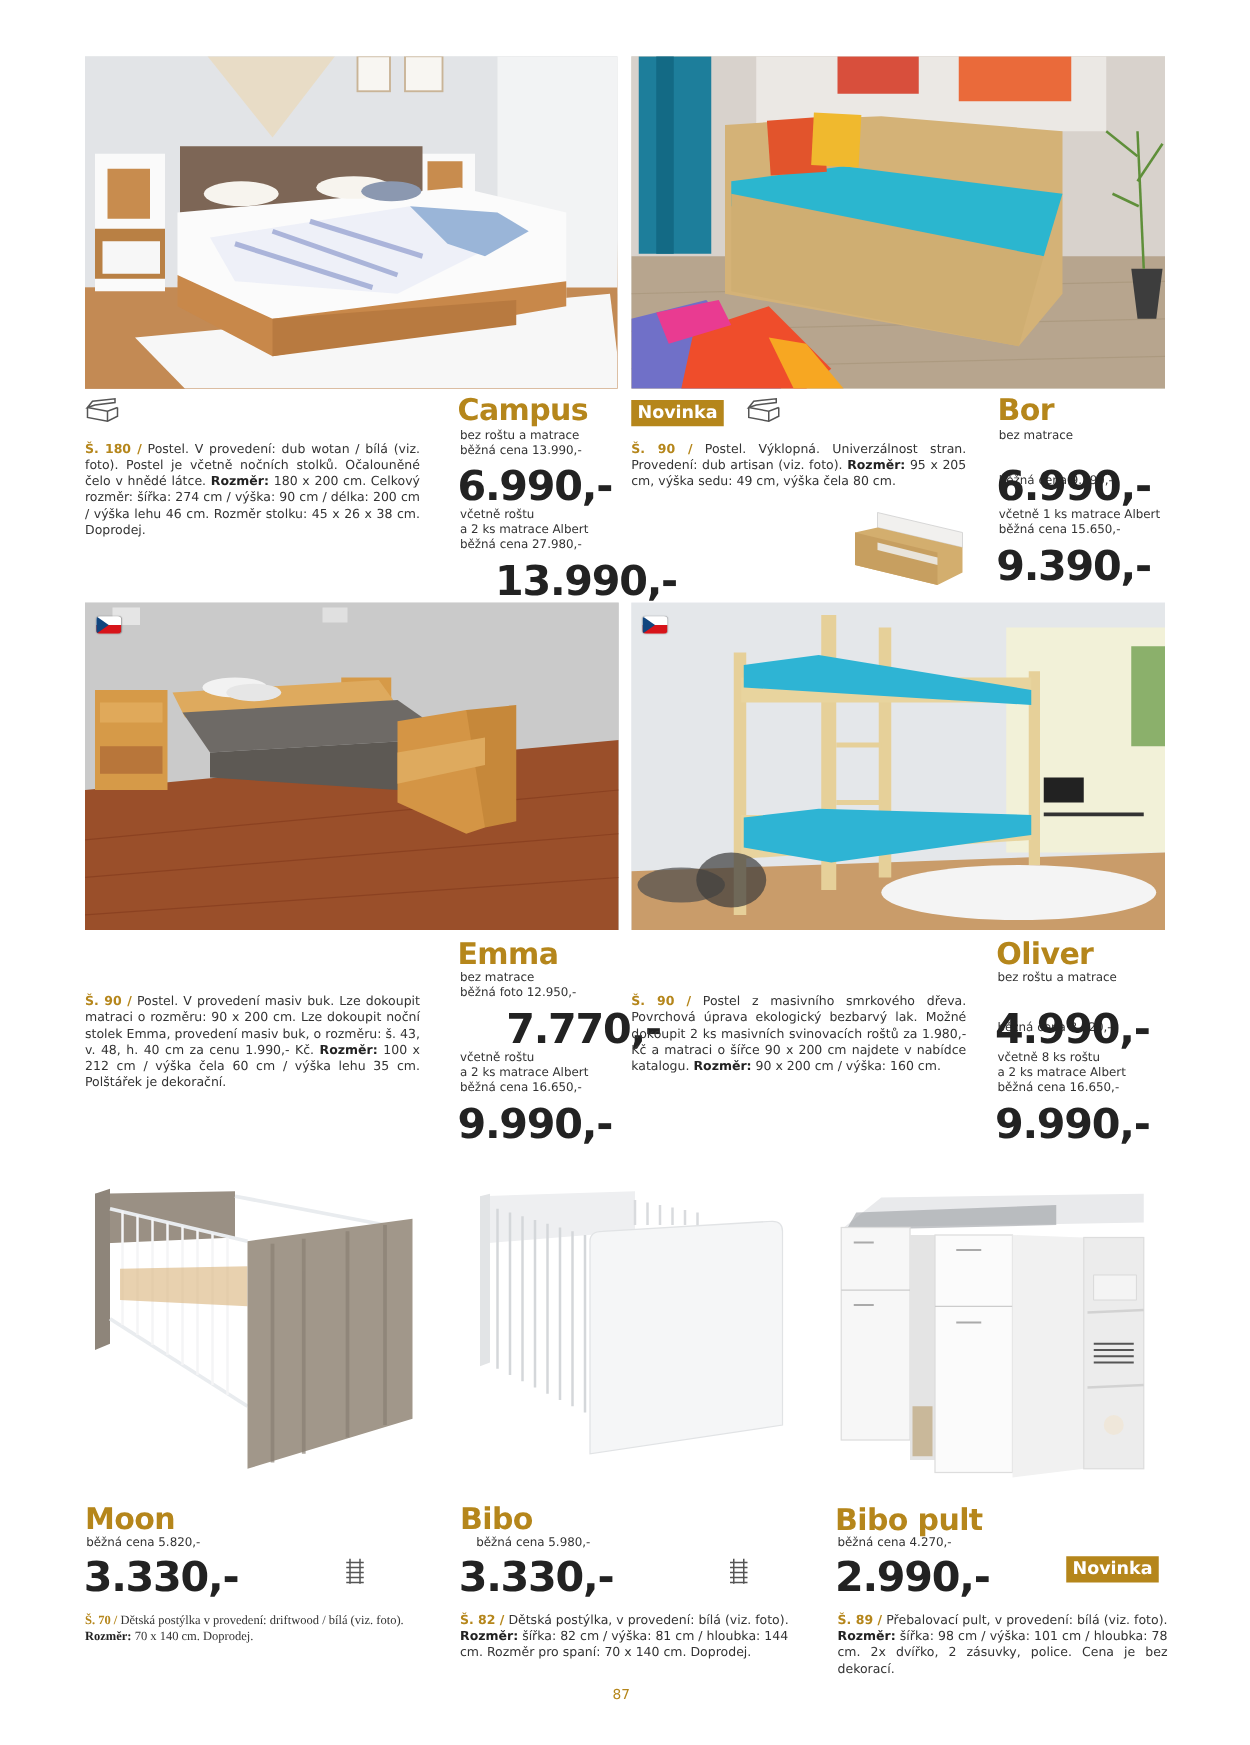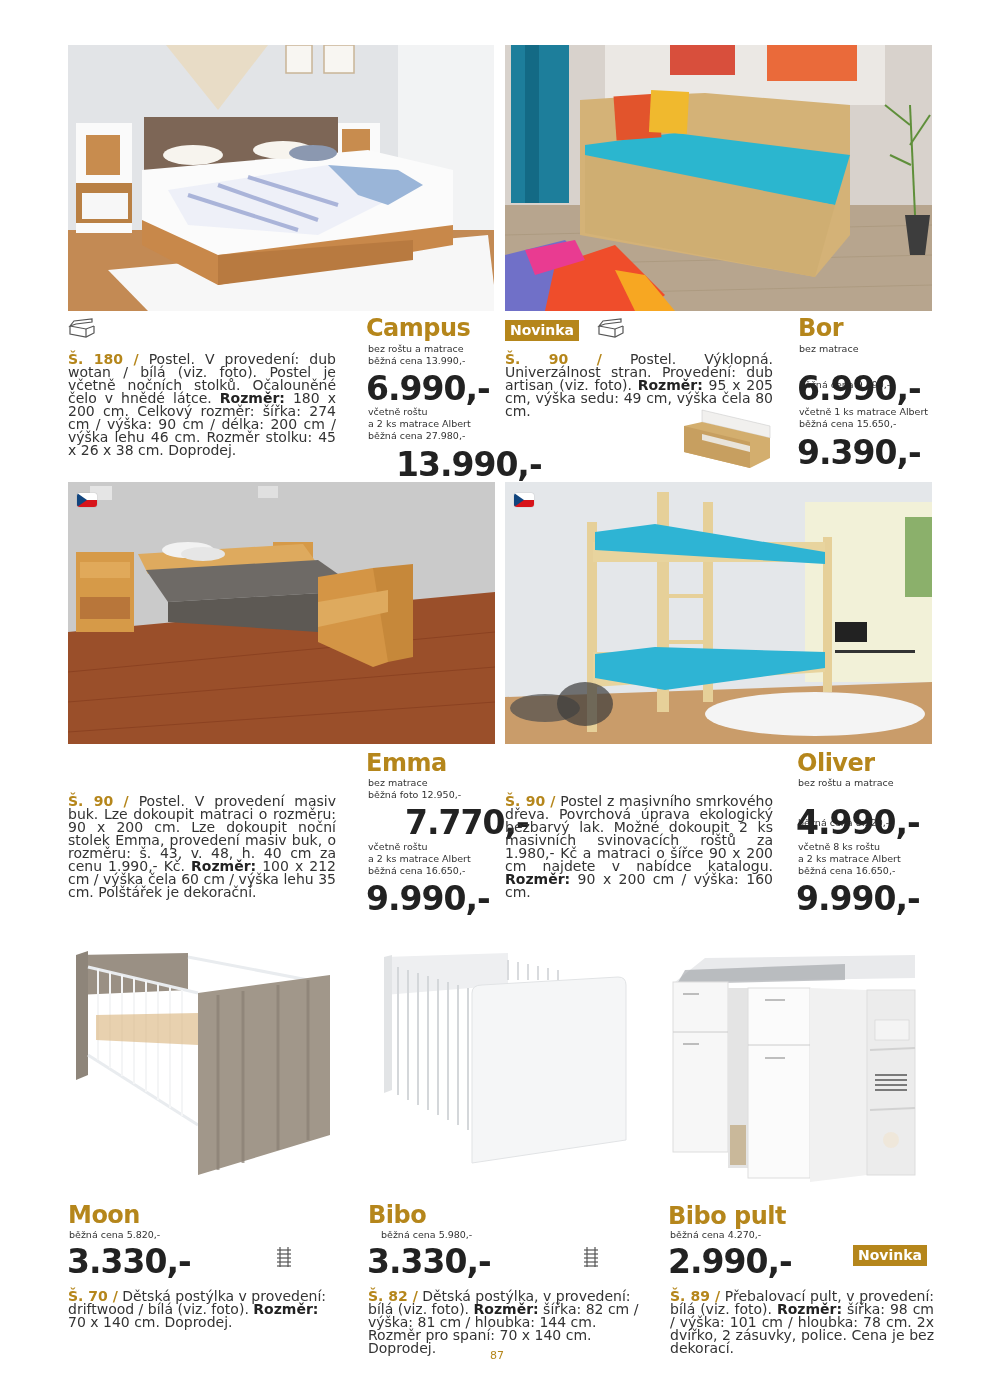--- a/index.html
+++ b/index.html
@@ -4,21 +4,21 @@
 <style>
   * { box-sizing: border-box; margin: 0; padding: 0; }
   html, body { width: 1000px; height: 1396px; background: #ffffff; overflow: hidden; }
   body { position: relative; font-family: "DejaVu Sans", sans-serif; color: #222; }
 
   .abs { position: absolute; }
   .photo { position: absolute; overflow: hidden; }
   .name { position: absolute; font-family: "DejaVu Sans", sans-serif; font-weight: bold; color: #b5861b; font-size: 24px; letter-spacing: -0.5px; line-height: 1; }
   .small { position: absolute; font-size: 9.5px; line-height: 12px; color: #333; }
   .price { position: absolute; font-family: "DejaVu Sans", sans-serif; font-weight: bold; color: #222; font-size: 33px; letter-spacing: -1px; line-height: 1; }
-  .desc { position: absolute; font-size: 14px; line-height: 13px; color: #333; text-align: justify; }
+  .desc { position: absolute; font-size: 10px; line-height: 13px; color: #333; text-align: justify; }
   .desc b { color: #222; }
   .desc .code { color: #b5861b; font-weight: bold; }
   .badge { position: absolute; background: #b5861b; color: #fff; font-weight: bold; font-size: 14px; padding: 2px 5px; line-height: 17px; }
   .flag { position: absolute; width: 20px; height: 14px; border-radius: 3px; overflow: hidden; box-shadow: 0 0 1px rgba(0,0,0,0.4); }
   .flag .w { height: 50%; background: #fff; }
   .flag .r { height: 50%; background: #d7141a; }
   .flag .t { position: absolute; left: 0; top: 0; width: 0; height: 0; border-top: 7px solid transparent; border-bottom: 7px solid transparent; border-left: 10px solid #11457e; }
   .pagenum { position: absolute; left: 490px; top: 1349px; font-size: 11px; color: #b5861b; }
 </style>
 </head>
@@ -264,21 +264,21 @@
         <line x1="4" y1="1" x2="4" y2="21"></line>
         <line x1="12" y1="1" x2="12" y2="21"></line>
         <line x1="1" y1="4" x2="15" y2="4"></line>
         <line x1="1" y1="8" x2="15" y2="8"></line>
         <line x1="1" y1="12" x2="15" y2="12"></line>
         <line x1="1" y1="16" x2="15" y2="16"></line>
         <line x1="1" y1="20" x2="15" y2="20"></line>
       </g>
     </svg>
 </div>
-<div class="desc" style="left:68px;top:1290px;width:270px;text-align:left;">
+<div class="desc" style="left:68px;top:1290px;width:270px;text-align:left;font-family:Liberation Serif, serif;">
   <span class="code">Š. 70 /</span><span> Dětská postýlka v provedení: driftwood / bílá (viz. foto). </span><b>Rozměr:</b><span> 70 x 140 cm. Doprodej.</span>
 </div>
 
 <div class="photo" style="left:368px;top:945px;width:262px;height:225px;">
   <svg width="262" height="225" viewBox="0 0 262 225">
     <polygon points="16,12 140,8 140,40 16,50" fill="#eeeff1"></polygon>
     <polygon points="16,12 24,10 24,145 16,148" fill="#e2e4e6"></polygon>
     <g stroke="#d4d7da" stroke-width="2">
       <line x1="30" y1="22" x2="30" y2="150"></line>
         <line x1="40" y1="25" x2="40" y2="155"></line>

